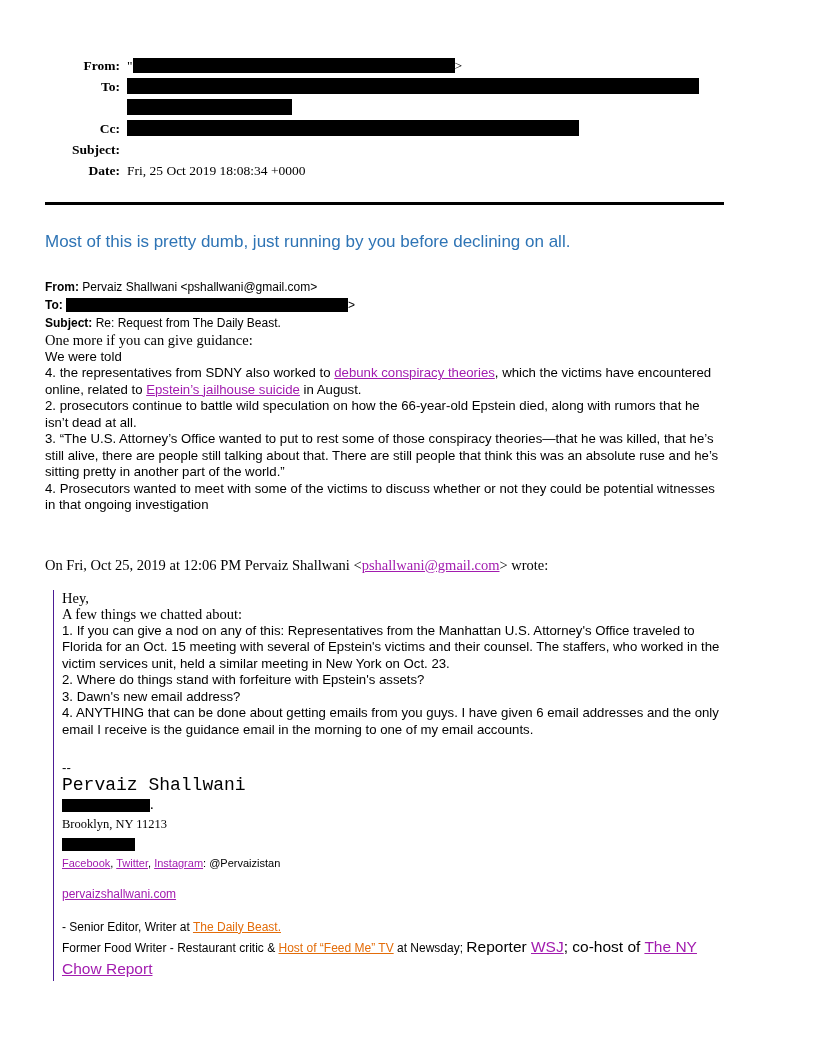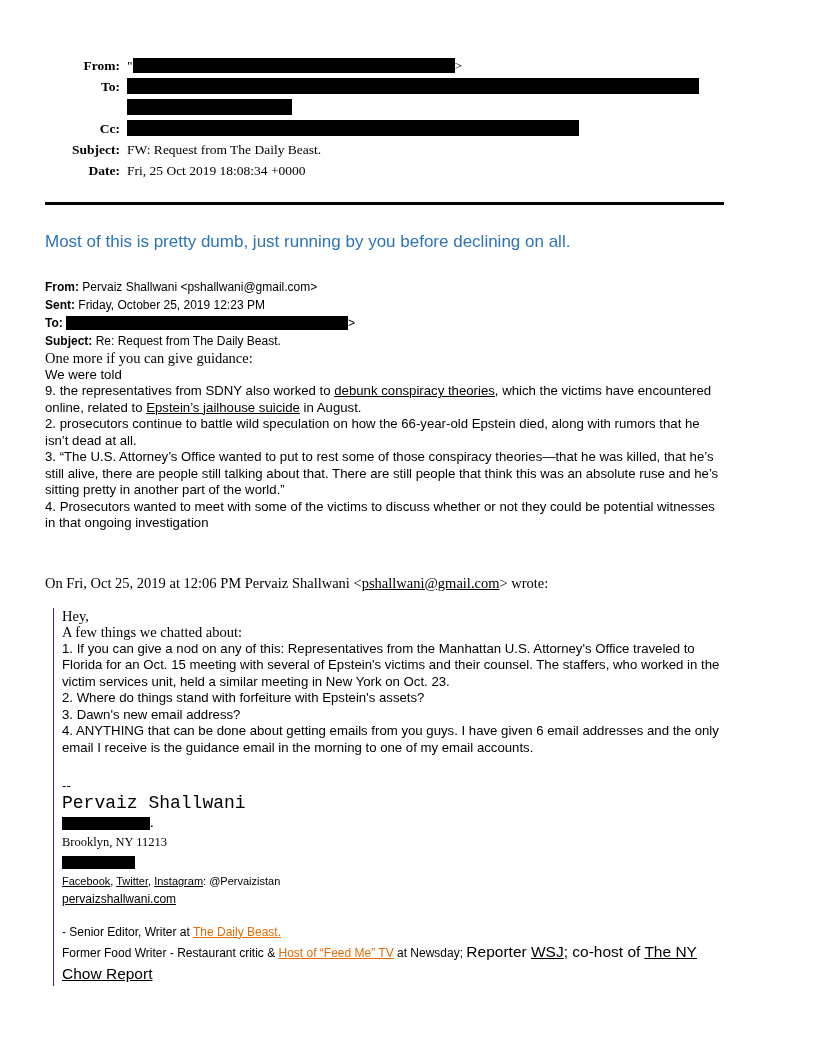--- a/index.html
+++ b/index.html
@@ -23,37 +23,37 @@
   .w-fwdto { width: 282px; height: 14px; }
   .w-sig1  { width: 88px; height: 13px; }
   .w-sig2  { width: 73px; height: 13px; }
   .rule { border: none; border-top: 3px solid #000; margin: 21px 0 0 0; }
   
   .note { color: #2E74B5; font-size: 17px; margin-top: 27px; }
   
   .fwd { font-size: 12px; line-height: 18px; margin-top: 26px; }
   .fwd b { font-weight: bold; }
   
-  a { color: #000000; text-decoration: underline; cursor: pointer; }
+  a { color: #a21caf; text-decoration: underline; cursor: pointer; }
   a.orange { color: #E36C09; }
   .serif { font-family: "Liberation Serif", serif; font-size: 14.5px; }
   .body-block { font-size: 13.2px; line-height: 16.5px; }
   .body-block p, .quote p { margin: 0; }
   .attribution { margin-top: 43px; font-family: "Liberation Serif", serif; font-size: 14.5px; }
   
   .quote {
     margin: 16px 0 0 8px; border-left: 1px solid #4c1d95; padding-left: 8px;
     font-size: 13.2px; line-height: 16.5px;
   }
   .mt { margin-top: 22px; }
   .sig-name { font-family: Liberation Mono, monospace; font-size: 18px; }
   .sig-city { font-family: "Liberation Serif", serif; font-size: 12.5px; margin-top: 3px; }
   .sig-line { margin-top: 3px; line-height: 16px; }
   .sig-social { font-size: 11px; margin-top: 3px; }
-  .sig-web { font-size: 12px; margin-top: 2px; }
+  .sig-web { font-size: 12px; margin-top: 15px; }
   .sig-roles { margin-top: 16px; font-size: 12px; line-height: 1.45; }
   .big { font-size: 15.5px; }
 </style>
 </head>
 <body>
 
 <div class="page">
 
   <div class="mail-header">
     <div class="hdr-row">
@@ -63,43 +63,41 @@
     <div class="hdr-row">
       <span class="hdr-label">To:</span>
       <span class="hdr-value"><span class="redact w-to1"></span><br><span class="redact w-to2"></span></span>
     </div>
     <div class="hdr-row">
       <span class="hdr-label">Cc:</span>
       <span class="hdr-value"><span class="redact w-cc"></span></span>
     </div>
     <div class="hdr-row">
       <span class="hdr-label">Subject:</span>
-      <span class="hdr-value">FW: Request from The Daily Beast.</span>
     </div>
     <div class="hdr-row">
       <span class="hdr-label">Date:</span>
       <span class="hdr-value">Fri, 25 Oct 2019 18:08:34 +0000</span>
     </div>
   </div>
 
   <hr class="rule">
 
   <div class="note">Most of this is pretty dumb, just running by you before declining on all.</div>
 
   <div class="fwd">
     <div><b>From:</b> <span>Pervaiz Shallwani &lt;pshallwani@gmail.com&gt;</span></div>
-    <div><b>Sent:</b> <span>Friday, October 25, 2019 12:23 PM</span></div>
     <div><b>To:</b> <span class="redact w-fwdto"></span><span>&gt;</span></div>
     <div><b>Subject:</b> <span>Re: Request from The Daily Beast.</span></div>
   </div>
 
   <div class="body-block">
     <p class="serif">One more if you can give guidance:</p>
     <p>We were told</p>
-    <p><span>9. the representatives from SDNY also worked to </span><a>debunk conspiracy theories</a><span>, which the victims have encountered online, related to </span><a>Epstein’s jailhouse suicide</a><span> in August.</span></p>
+    <p><span>4. the representatives from SDNY also worked to </span><a>debunk conspiracy theories</a><span>, which the victims have encountered online, related to </span><a>Epstein’s jailhouse suicide</a><span> in August.</span></p>
     <p>2. prosecutors continue to battle wild speculation on how the 66-year-old Epstein died, along with rumors that he isn’t dead at all.</p>
     <p>3. “The U.S. Attorney’s Office wanted to put to rest some of those conspiracy theories—that he was killed, that he’s still alive, there are people still talking about that. There are still people that think this was an absolute ruse and he’s sitting pretty in another part of the world.”</p>
     <p>4. Prosecutors wanted to meet with some of the victims to discuss whether or not they could be potential witnesses in that ongoing investigation</p>
   </div>
 
   <div class="attribution"><span>On Fri, Oct 25, 2019 at 12:06 PM Pervaiz Shallwani &lt;</span><a>pshallwani@gmail.com</a><span>&gt; wrote:</span></div>
 
   <div class="quote">
     <p class="serif">Hey,</p>
     <p class="serif mt">A few things we chatted about:</p>

